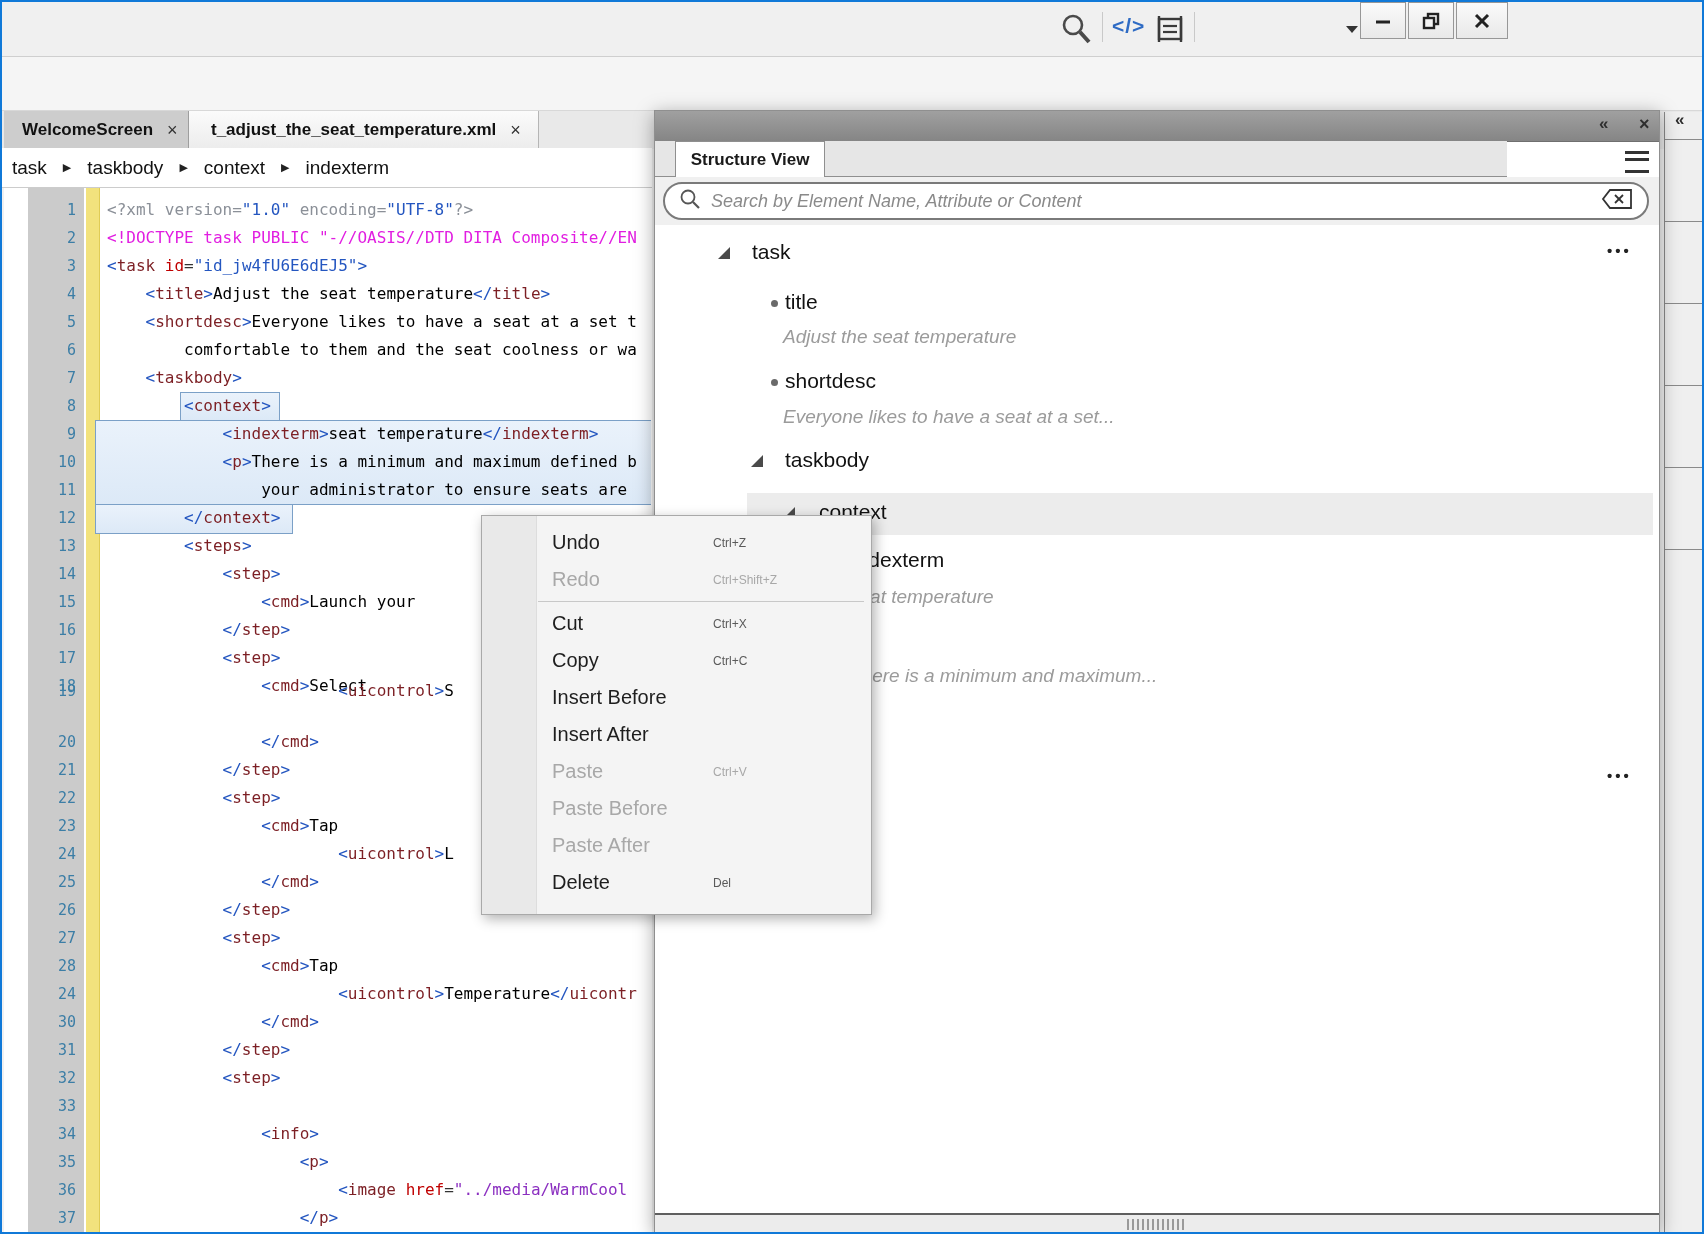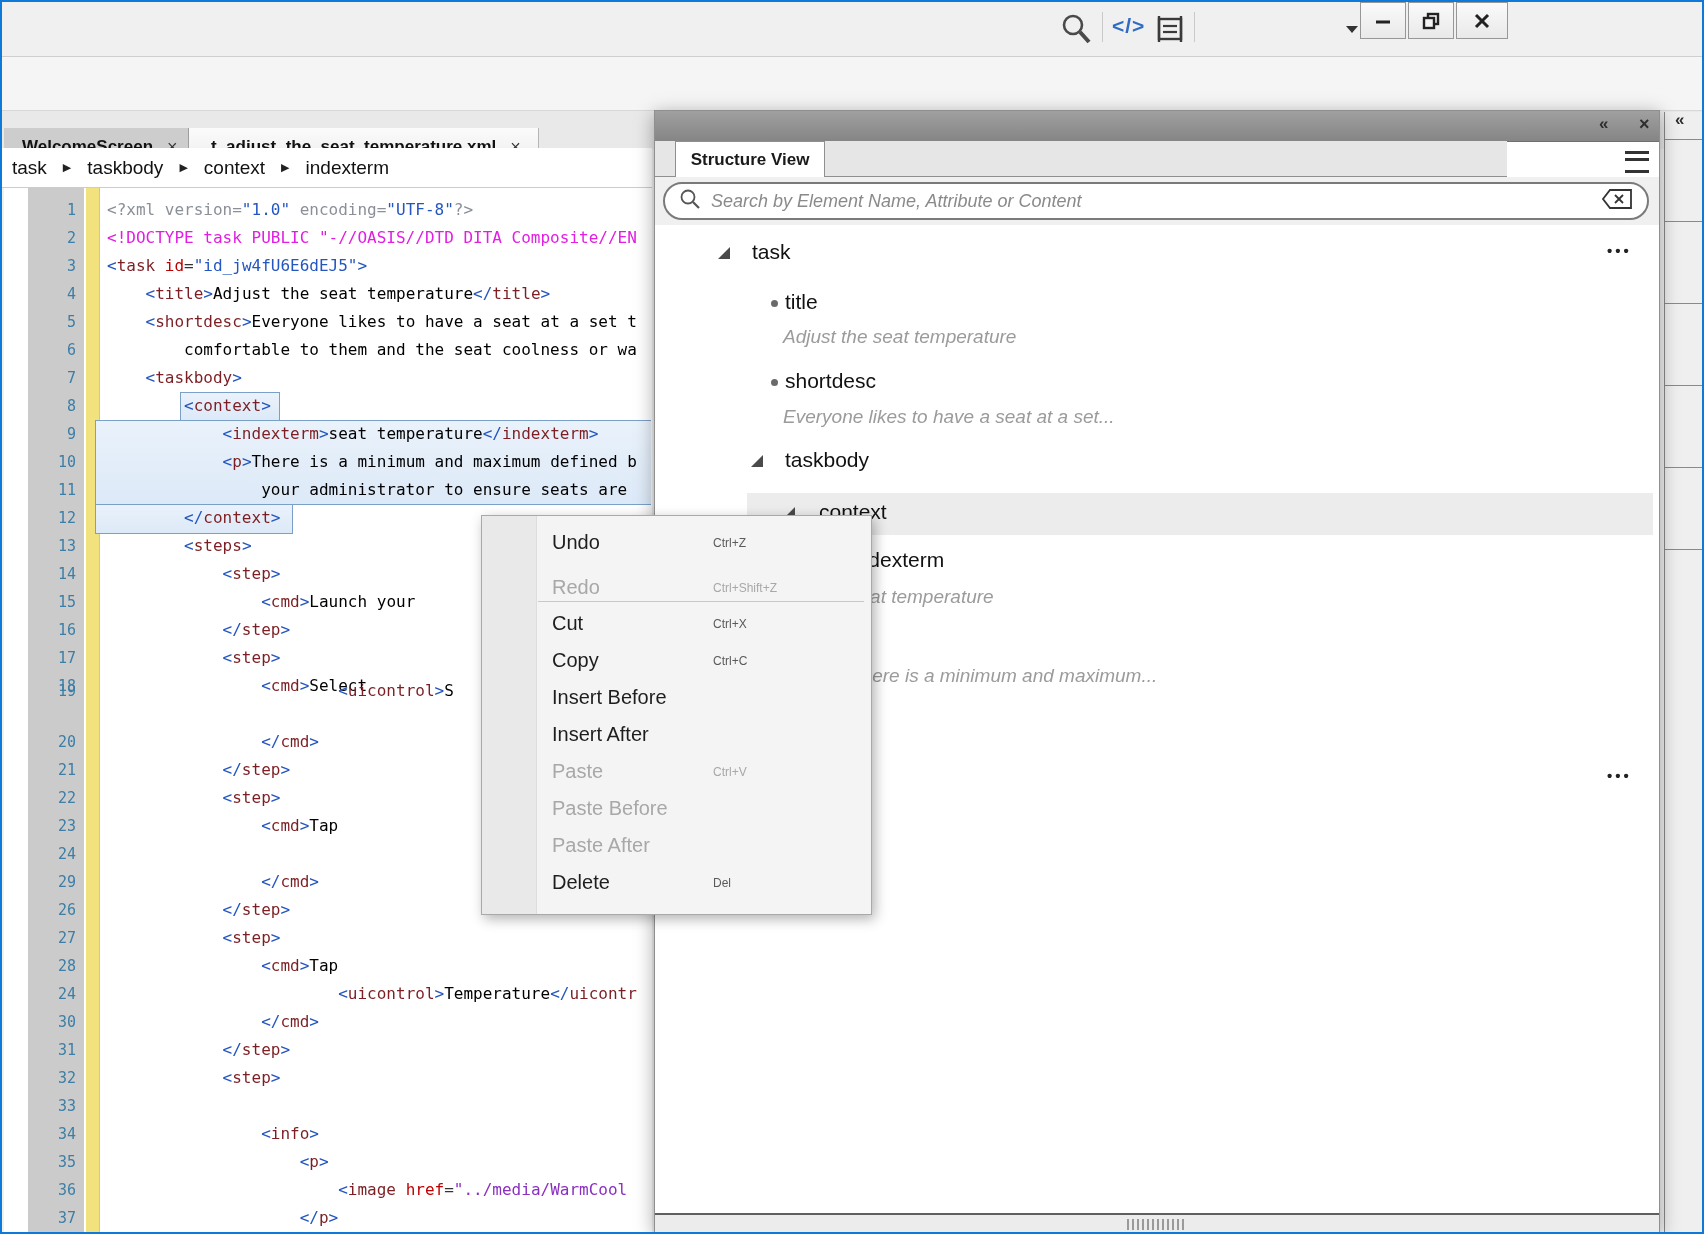--- a/index.html
+++ b/index.html
@@ -13,21 +13,21 @@
   #strip2{left:0;top:55px;width:1700px;height:53px;background:#f5f5f5;border-bottom:1px solid #dcdcdc;}
   .tb-sep{width:1px;height:30px;background:#c9c9c9;top:10px;}
   #mode-label{top:14px;font-size:20px;color:#222;}
   .caret-down{width:0;height:0;border-left:6px solid transparent;border-right:6px solid transparent;border-top:7px solid #333;top:24px;}
   .winbtn{top:0;height:37px;border:1px solid #979797;background:linear-gradient(#fafafa,#e9e9e9);
           display:flex;align-items:center;justify-content:center;box-sizing:border-box;}
   .code-glyph{font-size:21px;font-weight:bold;color:#2e6bc4;top:12px;letter-spacing:1px;}
 
   
   #tabbar{left:0;top:108px;width:1700px;height:38px;background:#e9e9e9;border-top:1px solid #d8d8d8;}
-  .tab{top:0;height:38px;box-sizing:border-box;display:flex;align-items:center;margin-top:17px;}
+  .tab{top:0;height:38px;box-sizing:border-box;display:flex;align-items:center;}
   #tab-welcome{left:2px;width:185px;background:#cdcdcd;border-right:1px solid #9e9e9e;padding-left:18px;}
   #tab-doc{left:187px;width:350px;background:linear-gradient(#fbfbfb,#ececec);border-right:1px solid #b5b5b5;padding-left:22px;}
   .tab-label{font-size:17px;font-weight:bold;color:#111;white-space:nowrap;}
   .tab-close{margin-left:14px;font-size:18px;color:#333;}
 
   
   #crumbbar{left:0;top:146px;width:650px;height:40px;background:#fff;border-bottom:1px solid #cccccc;
             display:flex;align-items:center;padding-left:10px;box-sizing:border-box;}
   .crumb{font-size:19px;color:#111;margin-right:16px;}
   .crumb-sep{font-size:11px;color:#222;margin-right:16px;}
@@ -182,22 +182,22 @@
         <div class="abs code-line" style="top: 372px;"><span class="lnum">14</span><span class="ltext"><span class="tk-x">            </span><span class="tk-b">&lt;</span><span class="tk-t">step</span><span class="tk-b">&gt;</span></span></div>
         <div class="abs code-line" style="top: 400px;"><span class="lnum">15</span><span class="ltext"><span class="tk-x">                </span><span class="tk-b">&lt;</span><span class="tk-t">cmd</span><span class="tk-b">&gt;</span><span class="tk-x">Launch your</span></span></div>
         <div class="abs code-line" style="top: 428px;"><span class="lnum">16</span><span class="ltext"><span class="tk-x">            </span><span class="tk-b">&lt;/</span><span class="tk-t">step</span><span class="tk-b">&gt;</span></span></div>
         <div class="abs code-line" style="top: 456px;"><span class="lnum">17</span><span class="ltext"><span class="tk-x">            </span><span class="tk-b">&lt;</span><span class="tk-t">step</span><span class="tk-b">&gt;</span></span></div>
         <div class="abs code-line" style="top: 484px;"><span class="lnum">18</span><span class="ltext"><span class="tk-x">                </span><span class="tk-b">&lt;</span><span class="tk-t">cmd</span><span class="tk-b">&gt;</span><span class="tk-x">Select</span></span></div>
         <div class="abs code-line" style="top: 489px;"><span class="lnum">19</span><span class="ltext"><span class="tk-x">                        </span><span class="tk-b">&lt;</span><span class="tk-t">uicontrol</span><span class="tk-b">&gt;</span><span class="tk-x">S</span></span></div>
         <div class="abs code-line" style="top: 540px;"><span class="lnum">20</span><span class="ltext"><span class="tk-x">                </span><span class="tk-b">&lt;/</span><span class="tk-t">cmd</span><span class="tk-b">&gt;</span></span></div>
         <div class="abs code-line" style="top: 568px;"><span class="lnum">21</span><span class="ltext"><span class="tk-x">            </span><span class="tk-b">&lt;/</span><span class="tk-t">step</span><span class="tk-b">&gt;</span></span></div>
         <div class="abs code-line" style="top: 596px;"><span class="lnum">22</span><span class="ltext"><span class="tk-x">            </span><span class="tk-b">&lt;</span><span class="tk-t">step</span><span class="tk-b">&gt;</span></span></div>
         <div class="abs code-line" style="top: 624px;"><span class="lnum">23</span><span class="ltext"><span class="tk-x">                </span><span class="tk-b">&lt;</span><span class="tk-t">cmd</span><span class="tk-b">&gt;</span><span class="tk-x">Tap</span></span></div>
-        <div class="abs code-line" style="top: 652px;"><span class="lnum">24</span></div>
-        <div class="abs code-line" style="top: 680px;"><span class="lnum">29</span><span class="ltext"><span class="tk-x">                </span><span class="tk-b">&lt;/</span><span class="tk-t">cmd</span><span class="tk-b">&gt;</span></span></div>
+        <div class="abs code-line" style="top: 652px;"><span class="lnum">24</span><span class="ltext"><span class="tk-x">                        </span><span class="tk-b">&lt;</span><span class="tk-t">uicontrol</span><span class="tk-b">&gt;</span><span class="tk-x">L</span></span></div>
+        <div class="abs code-line" style="top: 680px;"><span class="lnum">25</span><span class="ltext"><span class="tk-x">                </span><span class="tk-b">&lt;/</span><span class="tk-t">cmd</span><span class="tk-b">&gt;</span></span></div>
         <div class="abs code-line" style="top: 708px;"><span class="lnum">26</span><span class="ltext"><span class="tk-x">            </span><span class="tk-b">&lt;/</span><span class="tk-t">step</span><span class="tk-b">&gt;</span></span></div>
         <div class="abs code-line" style="top: 736px;"><span class="lnum">27</span><span class="ltext"><span class="tk-x">            </span><span class="tk-b">&lt;</span><span class="tk-t">step</span><span class="tk-b">&gt;</span></span></div>
         <div class="abs code-line" style="top: 764px;"><span class="lnum">28</span><span class="ltext"><span class="tk-x">                </span><span class="tk-b">&lt;</span><span class="tk-t">cmd</span><span class="tk-b">&gt;</span><span class="tk-x">Tap</span></span></div>
         <div class="abs code-line" style="top: 792px;"><span class="lnum">24</span><span class="ltext"><span class="tk-x">                        </span><span class="tk-b">&lt;</span><span class="tk-t">uicontrol</span><span class="tk-b">&gt;</span><span class="tk-x">Temperature</span><span class="tk-b">&lt;/</span><span class="tk-t">uicontr</span></span></div>
         <div class="abs code-line" style="top: 820px;"><span class="lnum">30</span><span class="ltext"><span class="tk-x">                </span><span class="tk-b">&lt;/</span><span class="tk-t">cmd</span><span class="tk-b">&gt;</span></span></div>
         <div class="abs code-line" style="top: 848px;"><span class="lnum">31</span><span class="ltext"><span class="tk-x">            </span><span class="tk-b">&lt;/</span><span class="tk-t">step</span><span class="tk-b">&gt;</span></span></div>
         <div class="abs code-line" style="top: 876px;"><span class="lnum">32</span><span class="ltext"><span class="tk-x">            </span><span class="tk-b">&lt;</span><span class="tk-t">step</span><span class="tk-b">&gt;</span></span></div>
         <div class="abs code-line" style="top: 904px;"><span class="lnum">33</span></div>
         <div class="abs code-line" style="top: 932px;"><span class="lnum">34</span><span class="ltext"><span class="tk-x">                </span><span class="tk-b">&lt;</span><span class="tk-t">info</span><span class="tk-b">&gt;</span></span></div>
         <div class="abs code-line" style="top: 960px;"><span class="lnum">35</span><span class="ltext"><span class="tk-x">                    </span><span class="tk-b">&lt;</span><span class="tk-t">p</span><span class="tk-b">&gt;</span></span></div>
@@ -303,21 +303,21 @@
     </div>
   </div>
 
   <div id="menu" class="abs">
     <div id="menu-gutter" class="abs"></div>
     <div id="menu-host">
         <div class="mi on" style="top: 8px;">
           <span class="mi-label">Undo</span>
           <span class="mi-short">Ctrl+Z</span>
         </div>
-        <div class="mi off" style="top: 53px;">
+        <div class="mi off" style="top: 45px;">
           <span class="mi-label">Redo</span>
           <span class="mi-short">Ctrl+Shift+Z</span>
         </div>
         <div class="mi-sep" style="top: 85px;"></div>
         <div class="mi on" style="top: 89px;">
           <span class="mi-label">Cut</span>
           <span class="mi-short">Ctrl+X</span>
         </div>
         <div class="mi on" style="top: 126px;">
           <span class="mi-label">Copy</span>

